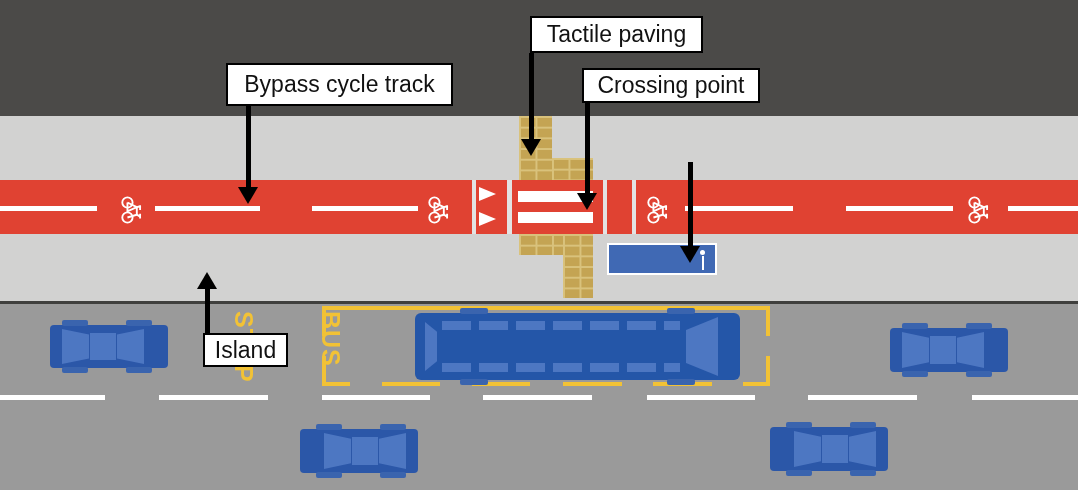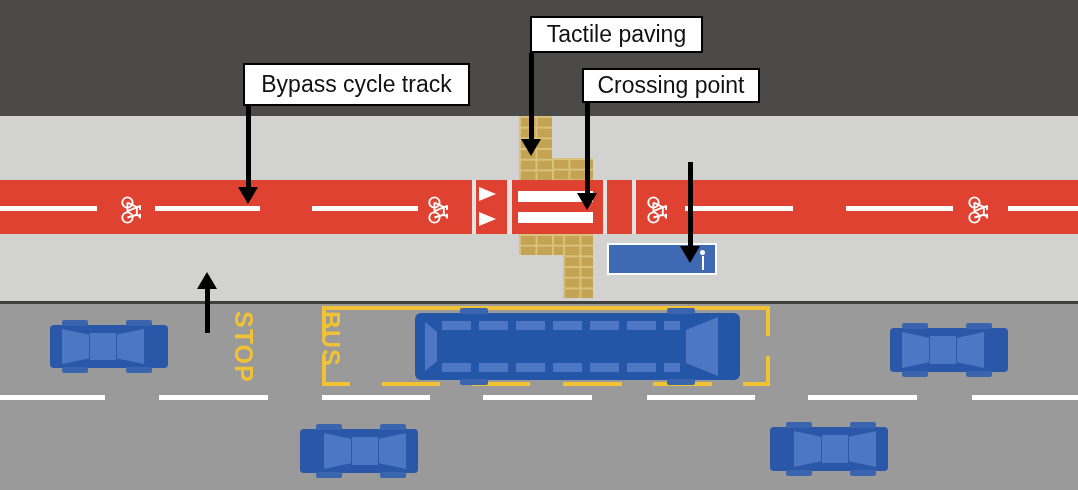--- a/index.html
+++ b/index.html
@@ -248,23 +248,26 @@
 
   <div class="abs arrow-line" style="left:585px;top:103px;height:90px"></div>
   <div class="abs arrow-head-down" style="left:577px;top:193px"></div>
 
   <div class="abs arrow-line" style="left:688px;top:162px;height:84px"></div>
   <div class="abs arrow-head-down" style="left:680px;top:246px"></div>
 
   <div class="abs arrow-head-up" style="left:197px;top:272px"></div>
   <div class="abs arrow-line" style="left:205px;top:289px;height:44px"></div>
 
-  <div class="abs label-box" style="left:243px;top:63px;width:227px;height:43px">
+  <div class="abs label-box" style="left:226px;top:63px;width:227px;height:43px">
     <span>Bypass cycle track</span>
   </div>
   <div class="abs label-box" style="left:582px;top:68px;width:178px;height:35px">
     <span>Crossing point</span>
   </div>
   <div class="abs label-box" style="left:530px;top:16px;width:173px;height:37px">
     <span>Tactile paving</span>
   </div>
+  <div class="abs label-box" style="left:203px;top:333px;width:85px;height:34px">
+    <span>Island</span>
+  </div>
 
 </div>
 
 </body></html>

